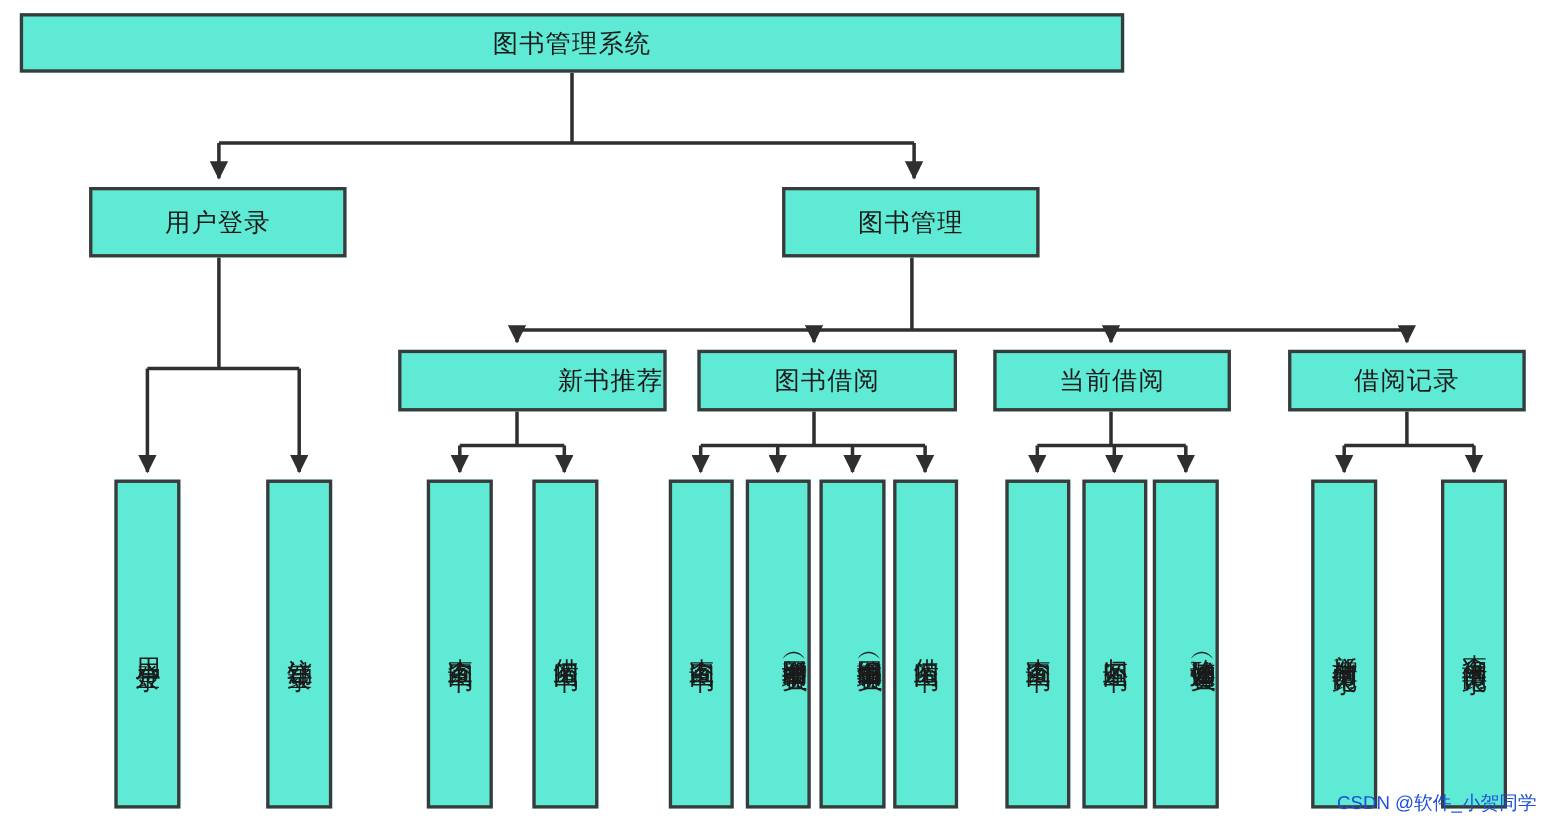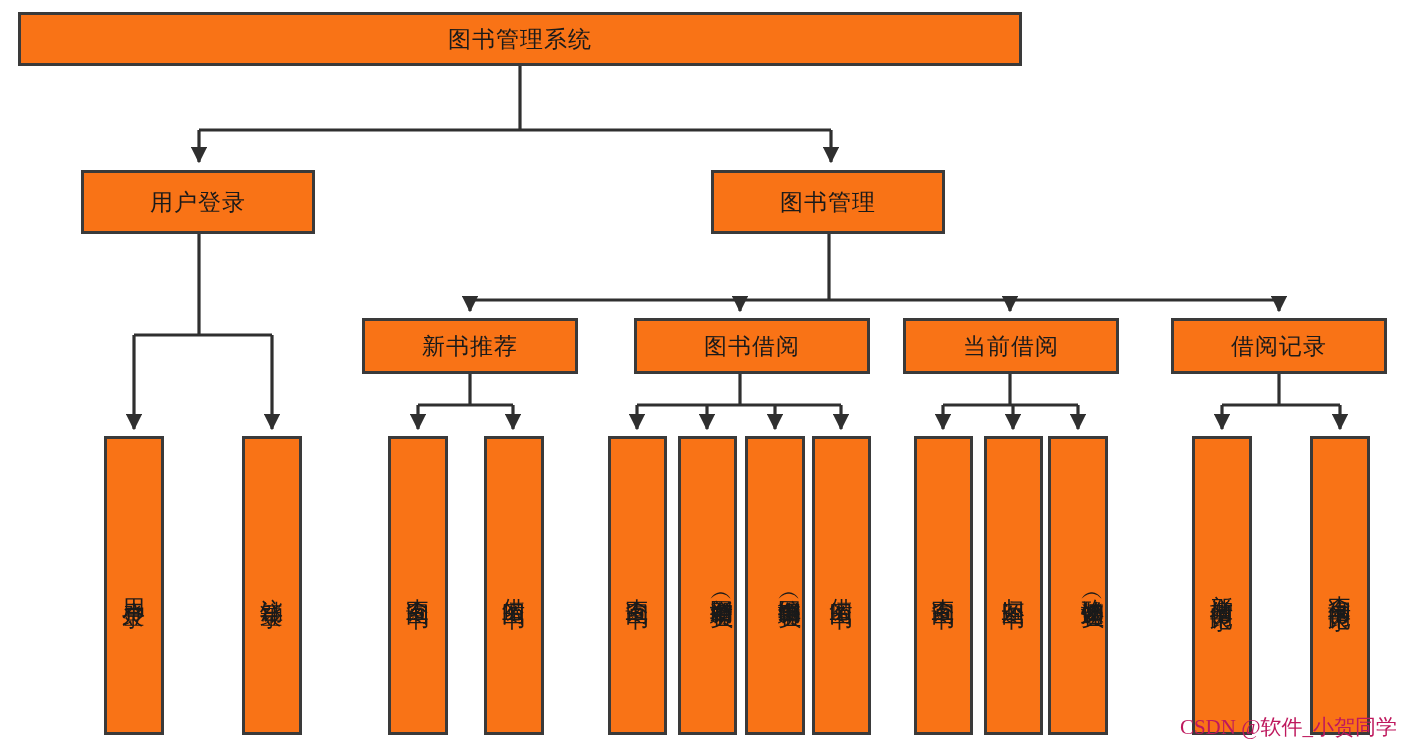--- a/index.html
+++ b/index.html
@@ -19,21 +19,21 @@
     position: absolute;
     left: 0;
     top: 0;
     width: 1405px;
     height: 747px;
   }
   .node {
     position: absolute;
     box-sizing: border-box;
     border: 3px solid #3a3a3a;
-    background: #f97316;
+    background: #5eead4;
     display: flex;
     align-items: center;
     justify-content: center;
     color: #1a1a1a;
     z-index: 3;
   }
   .node.h {
     font-size: 23px;
     letter-spacing: 1px;
   }
@@ -57,25 +57,25 @@
   .node.v.tight {
     letter-spacing: 1px;
   }
   .node.v.top {
     align-items: flex-start;
   }
   .watermark {
     position: absolute;
     right: 8px;
     bottom: 6px;
-    font-size: 21px;
-    color: #be185d;
+    font-size: 17px;
+    color: #1d4ed8;
     z-index: 5;
     white-space: nowrap;
-    font-family: Liberation Serif, serif;
+    font-family: Liberation Sans, sans-serif;
   }
 </style>
 </head>
 <body>
 
 <div id="canvas">
 
   <svg id="connectors" viewBox="0 0 1405 747" xmlns="http://www.w3.org/2000/svg">
     <defs>
       <marker id="arrow" viewBox="0 0 10 10" refX="9.2" refY="5" markerWidth="5.2" markerHeight="5.2" orient="auto-start-reverse">
@@ -130,21 +130,21 @@
     <span>图书管理系统</span>
   </div>
 
   <div class="node h" style="left:81px; top:170px; width:234px; height:64px;">
     <span>用户登录</span>
   </div>
   <div class="node h" style="left:711px; top:170px; width:234px; height:64px;justify-content:center;">
     <span>图书管理</span>
   </div>
 
-  <div class="node h" style="left:362px; top:318px; width:216px; height:56px;">
+  <div class="node h" style="left:362px; top:318px; width:244px; height:56px;justify-content:flex-end;">
     <span>新书推荐</span>
   </div>
   <div class="node h" style="left:634px; top:318px; width:236px; height:56px;">
     <span>图书借阅</span>
   </div>
   <div class="node h" style="left:1171px; top:318px; width:216px; height:56px;">
     <span>借阅记录</span>
   </div>
   <div class="node h" style="left:903px; top:318px; width:216px; height:56px;">
     <span>当前借阅</span>

